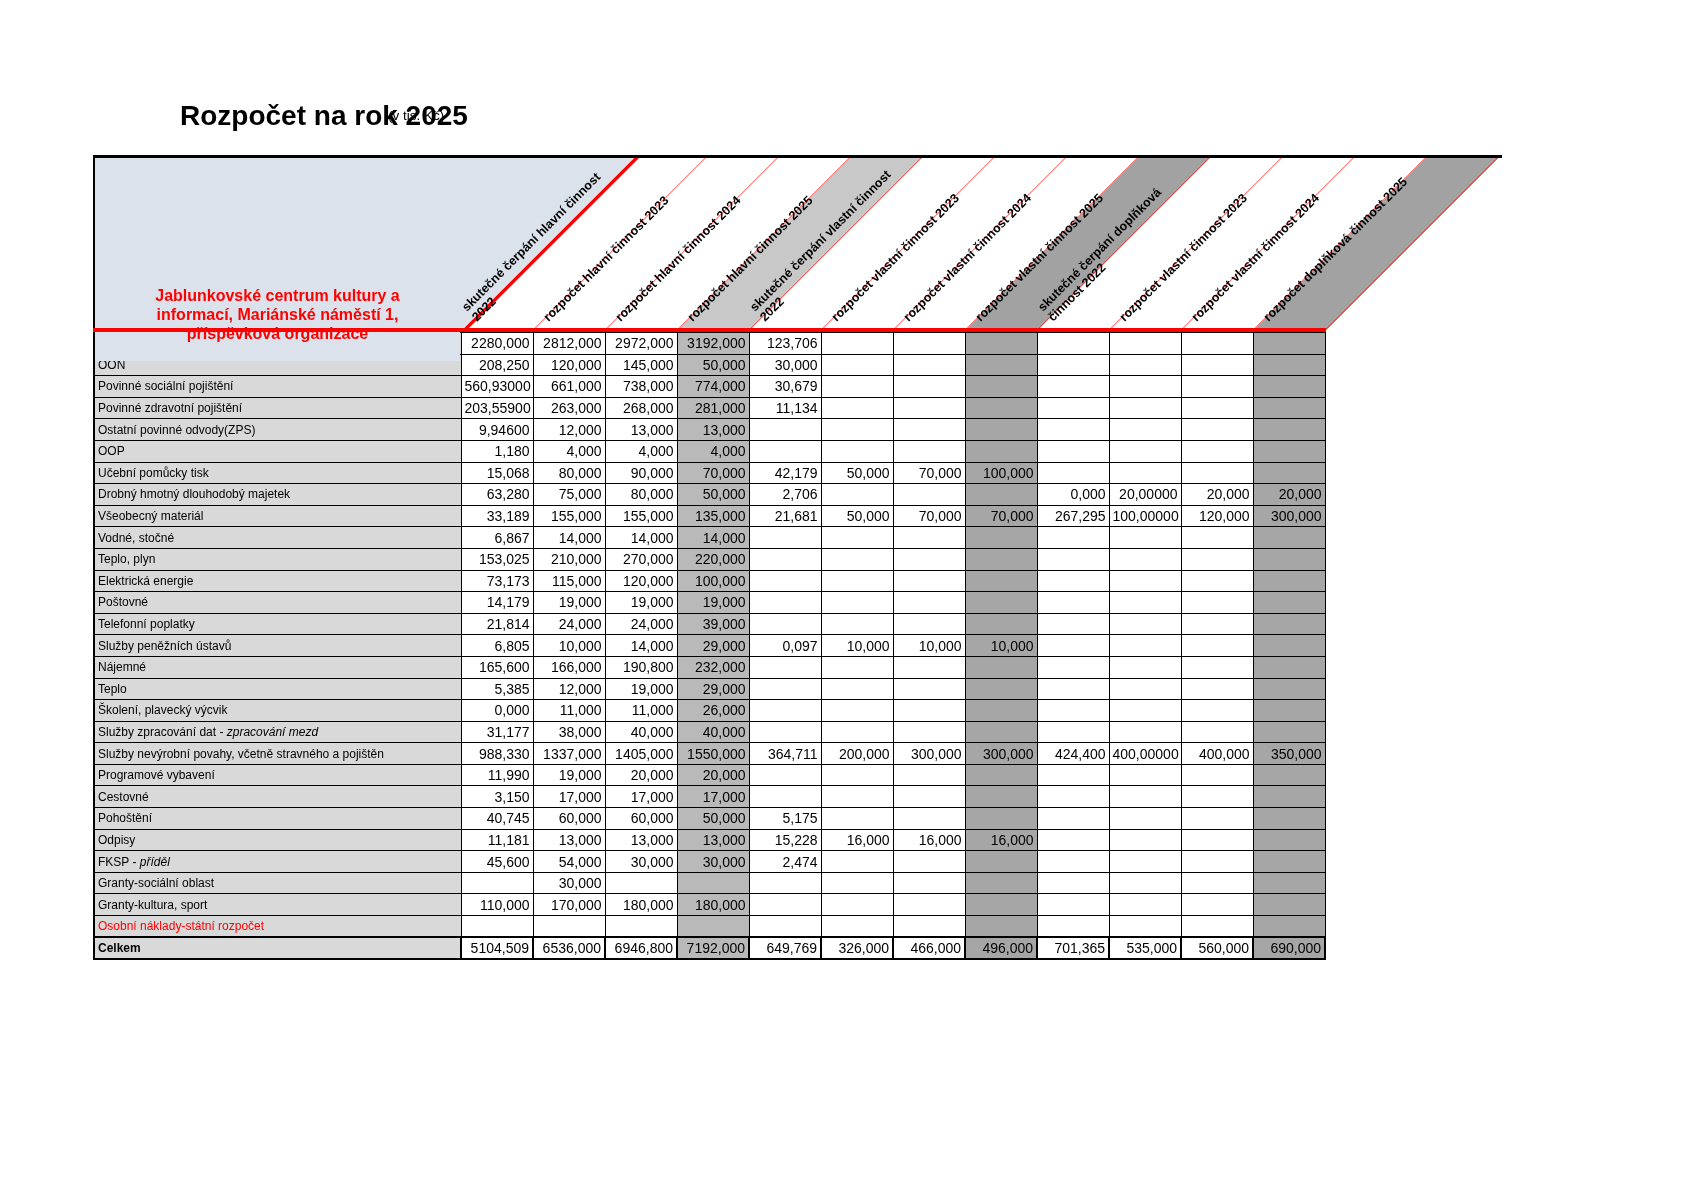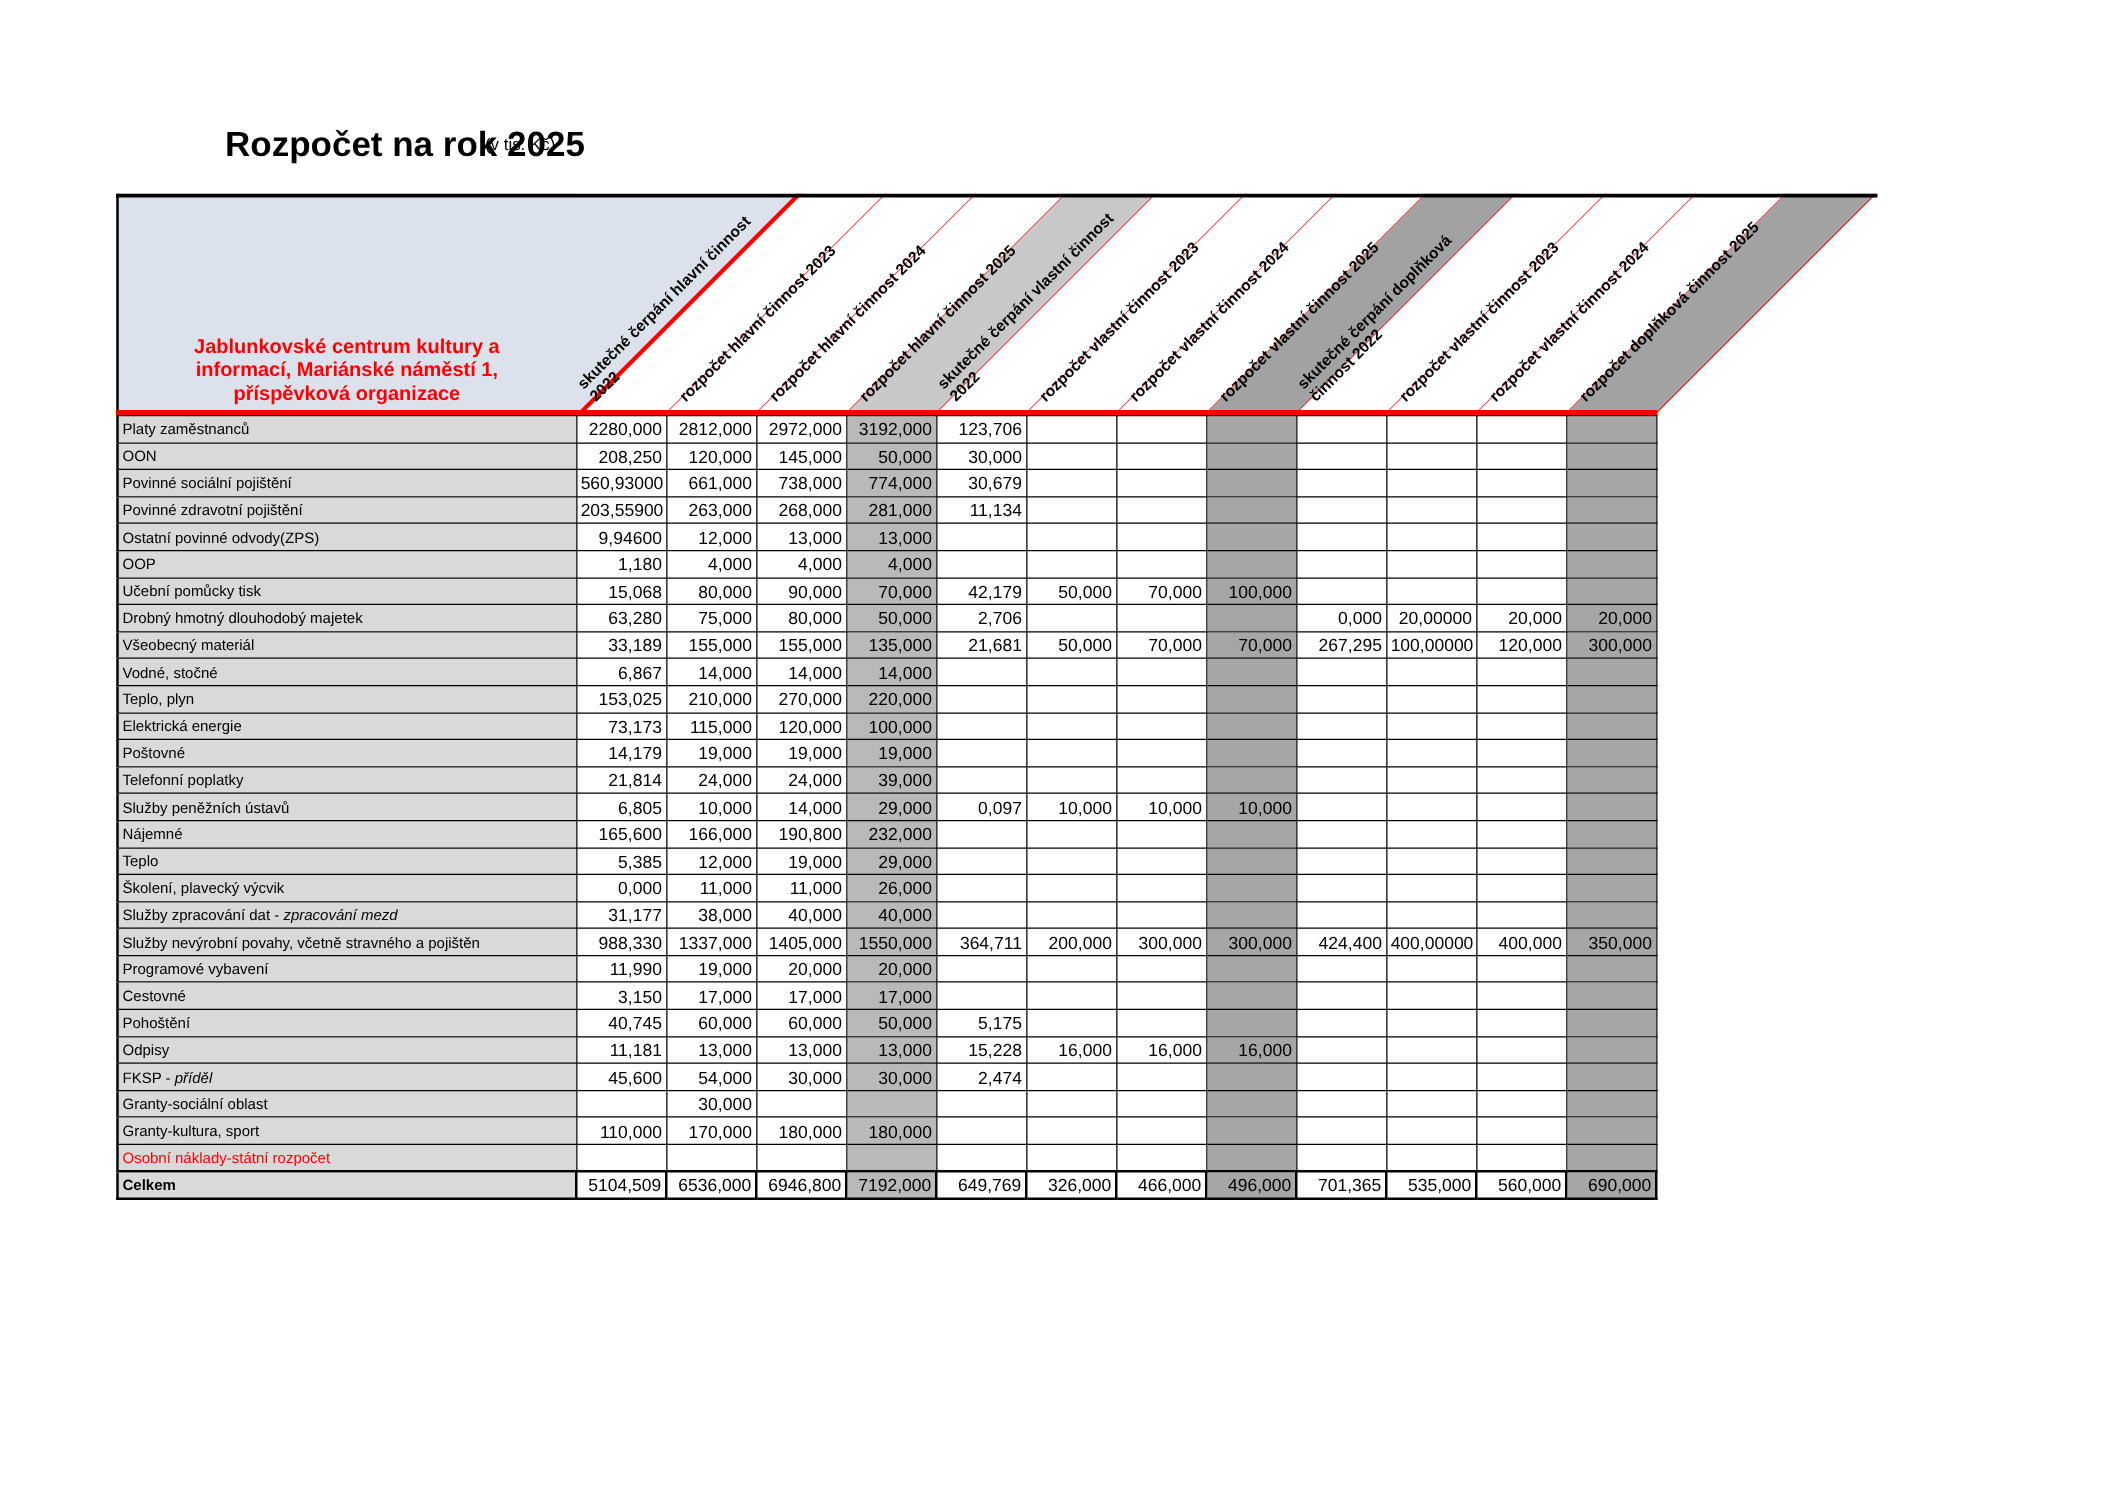--- a/index.html
+++ b/index.html
@@ -2,23 +2,23 @@
 <html lang="cs"><head>
 <meta charset="utf-8">
 <style>
   html,body{margin:0;padding:0;background:#fff;}
   .page{position:relative;width:1683px;height:1190px;background:#fff;overflow:hidden;
         font-family:"Liberation Sans",sans-serif;color:#000;}
   .title{position:absolute;left:180px;top:100px;font-size:28px;font-weight:bold;}
   .subtitle{position:absolute;left:388px;top:108px;font-size:13.5px;}
   .sheet{position:absolute;left:93px;top:155px;}
   .hdr{position:relative;width:1409px;height:177px;}
-  .org-rect{position:absolute;left:0;top:0;width:367px;height:177px;background:#dbe2eb;
+  .org-rect{position:absolute;left:0;top:0;width:367px;height:206px;background:#dbe2eb;
             border-left:2.5px solid #000;box-sizing:border-box;display:flex;flex-direction:column;
-            justify-content:flex-end;align-items:center;padding-bottom:7px;z-index:2;}
+            justify-content:flex-end;align-items:center;padding-bottom:18px;z-index:2;}
   .org-line{color:#ff0000;font-weight:bold;font-size:16px;line-height:19px;text-align:center;}
   .org-tri{position:absolute;left:367px;top:0;width:177px;height:177px;background:#dbe2eb;
            clip-path:polygon(0 0,100% 0,0 100%);z-index:1;}
   .band{position:absolute;top:0;height:177px;width:72px;transform:skewX(-45deg);
         transform-origin:0 100%;border-right:1.6px solid #ff0000;box-sizing:border-box;background:#fff;}
   .band-first{border-left:5px solid #ff0000;}
   .band-light{background:#c8c8c8;}
   .band-dark{background:#a2a2a2;}
   .hlabel{position:absolute;bottom:8px;transform:rotate(-45deg);transform-origin:0 100%;
           font-weight:bold;font-size:12.5px;line-height:13.5px;white-space:nowrap;z-index:3;}

